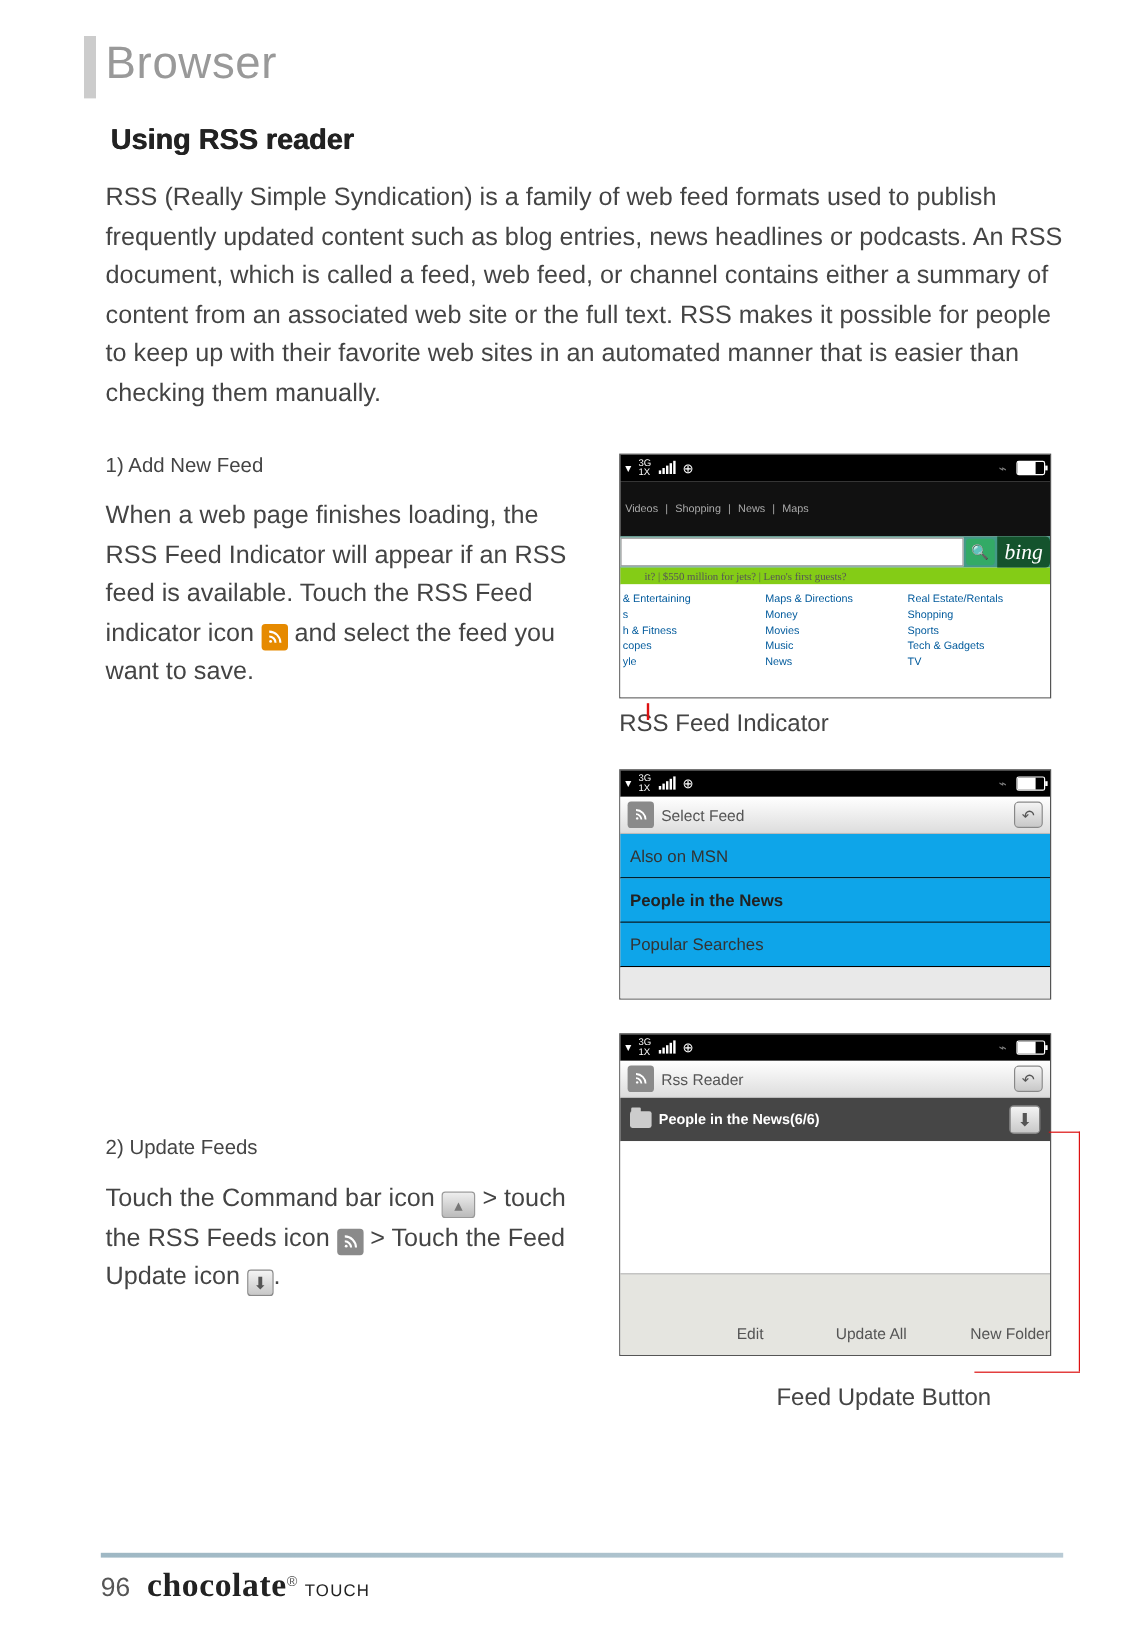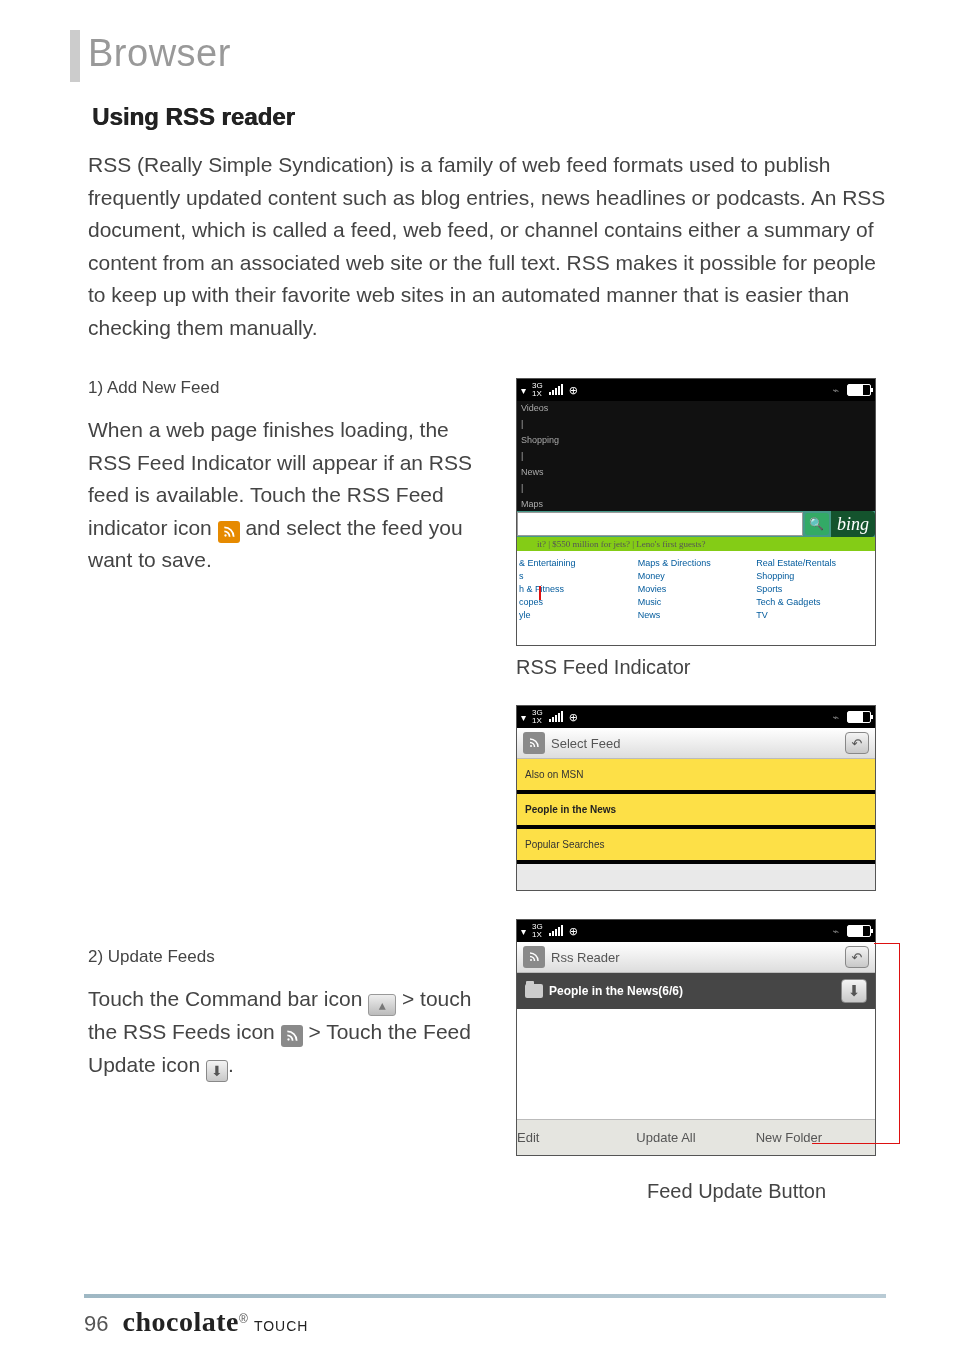--- a/index.html
+++ b/index.html
@@ -97,21 +97,21 @@
     color:#fff;
     padding:0 4px;
   }
   .sb-left { display:flex; align-items:center; gap:6px; }
   .sb-bars { display:flex; gap:1px; align-items:flex-end; height:10px;}
   .sb-bar { width:2px; background:#fff; }
   .sb-bar:nth-child(1){height:3px}.sb-bar:nth-child(2){height:5px}.sb-bar:nth-child(3){height:7px}.sb-bar:nth-child(4){height:9px}.sb-bar:nth-child(5){height:11px}
   .sb-batt { width:24px; height:12px; border:1px solid #fff; position:relative; border-radius:2px;}
   .sb-batt::after{content:"";position:absolute;right:-3px;top:3px;width:2px;height:4px;background:#fff;}
   .sb-batt-fill{background:#fff;width:70%;height:100%;}
-  .subnav { background:#111; color:#aaa; font-size:9px; padding:2px 4px; display:flex; gap:6px;flex-direction:column;}
+  .subnav { background:#111; color:#aaa; font-size:9px; padding:18px 4px; display:flex; gap:6px;}
   .search-row { display:flex; align-items:center; background:#498; }
   .search-box { flex:1; height:24px; background:#fff; border:1px solid #999; }
   .search-btn { width:24px; height:22px; background:#3a6; color:#fff; display:flex;align-items:center;justify-content:center;font-size:12px; margin:2px; border-radius:3px;}
   .bing-logo { font-family:Georgia,serif; font-style:italic; font-size:18px; color:#fff; background:#14532d; padding:0 6px; border-radius:0 4px 4px 0; height:26px; display:flex; align-items:center;}
   .ticker { background:#84cc16; font-size:9px; padding:2px 20px; color:#555; white-space:nowrap; overflow:hidden;font-family:Liberation Serif, serif;}
   .link-cols { display:flex; padding:4px 2px 22px 2px; gap:2px; background:#fff;}
   .link-col { flex:1; font-size:9px; }
   .link-col div { color:#005a9c; margin:3px 0; white-space:nowrap;}
   .rss-strip {
     background: linear-gradient(#555,#333);
@@ -142,38 +142,38 @@
   
   .sf-title {
     background: linear-gradient(#fff,#ddd);
     display:flex; align-items:center;
     padding:4px 6px;
     border-bottom:1px solid #bbb;
     justify-content:space-between;
   }
   .sf-title-left { display:flex; align-items:center; gap:6px; font-size:13px; color:#555;}
   .back-btn { width:24px;height:22px;background:linear-gradient(#f4f4f4,#c8c8c8); border:1px solid #888; border-radius:4px; display:flex;align-items:center;justify-content:center;font-size:13px;color:#555;}
-  .sf-item { padding:10px 8px; border-bottom:4px solid #000000; font-size:10px; background:#fde047;}
+  .sf-item { padding:10px 8px; border-bottom:1px solid #000000; font-size:14px; background:#0ea5e9;}
   .sf-blank { height:26px; background:#e9e9e9;}
 
   
   .rr-feed-row { display:flex; align-items:center; justify-content:space-between; padding:6px 8px; background:#464646; color:#fff; font-size:12px;}
   .rr-feed-left { display:flex; align-items:center; gap:6px;font-weight:bold;}
   .rr-folder { width:18px;height:14px; background:#ccc; border-radius:2px; position:relative;}
   .rr-folder::before{content:"";position:absolute;top:-3px;left:1px;width:8px;height:4px;background:#ccc;border-radius:1px 1px 0 0;}
   .rr-update-btn {
     width:26px;height:24px;
     background:linear-gradient(#f4f4f4,#c8c8c8);
     border:1px solid #888; border-radius:4px;
     display:flex;align-items:center;justify-content:center;
     color:#555; font-size:15px;
   }
   .rr-blank { height:110px; background:#fff;}
   .rr-footer { display:flex; background:#e5e5e0; border-top:1px solid #bbb;}
-  .rr-footer div { flex:1; text-align:left; padding:10px 0; font-size:13px; color:#555; font-weight:500;}
+  .rr-footer div { flex:1; text-align:right; padding:10px 0; font-size:13px; color:#555; font-weight:500;margin-top:32px;}
 
   
   .callout2 {
     position:absolute;
     border:1px solid #d11;
   }
   .page-footer-rule {
     position:absolute;
     left:84px; right:68px; bottom:74px;
     height:4px;

